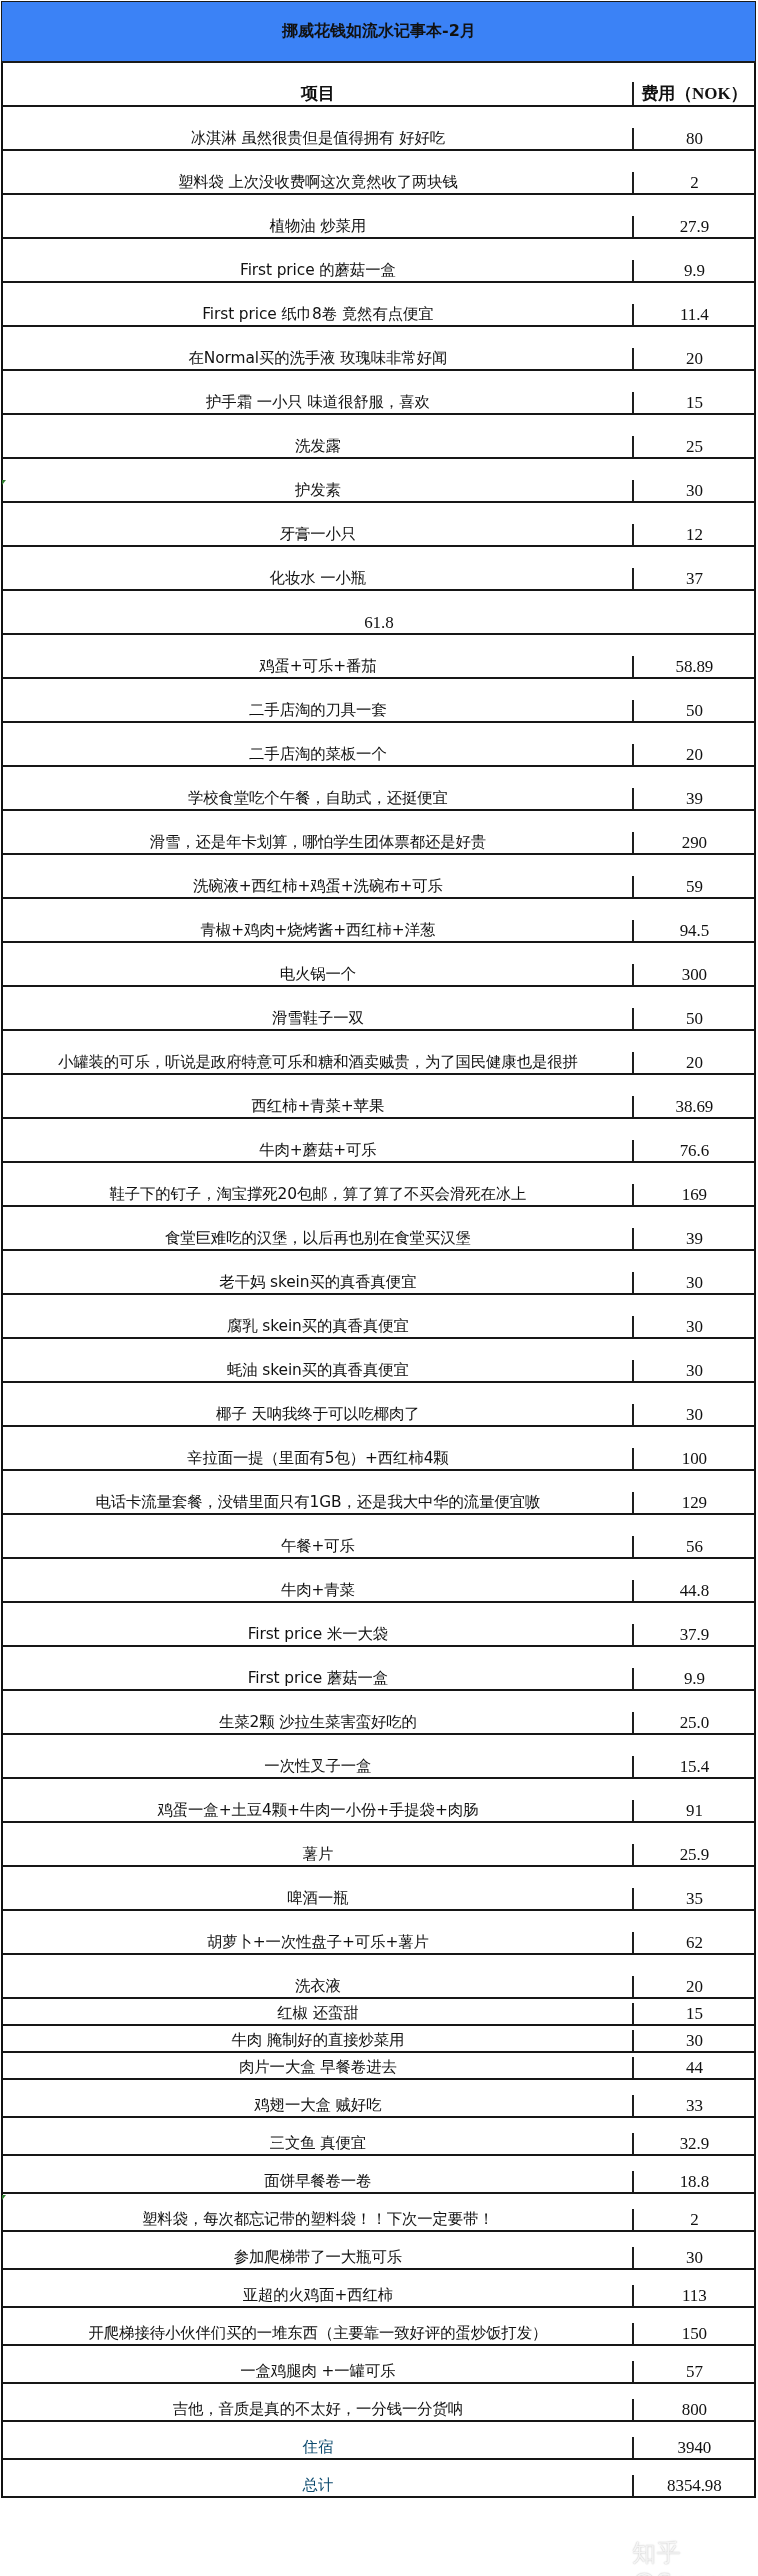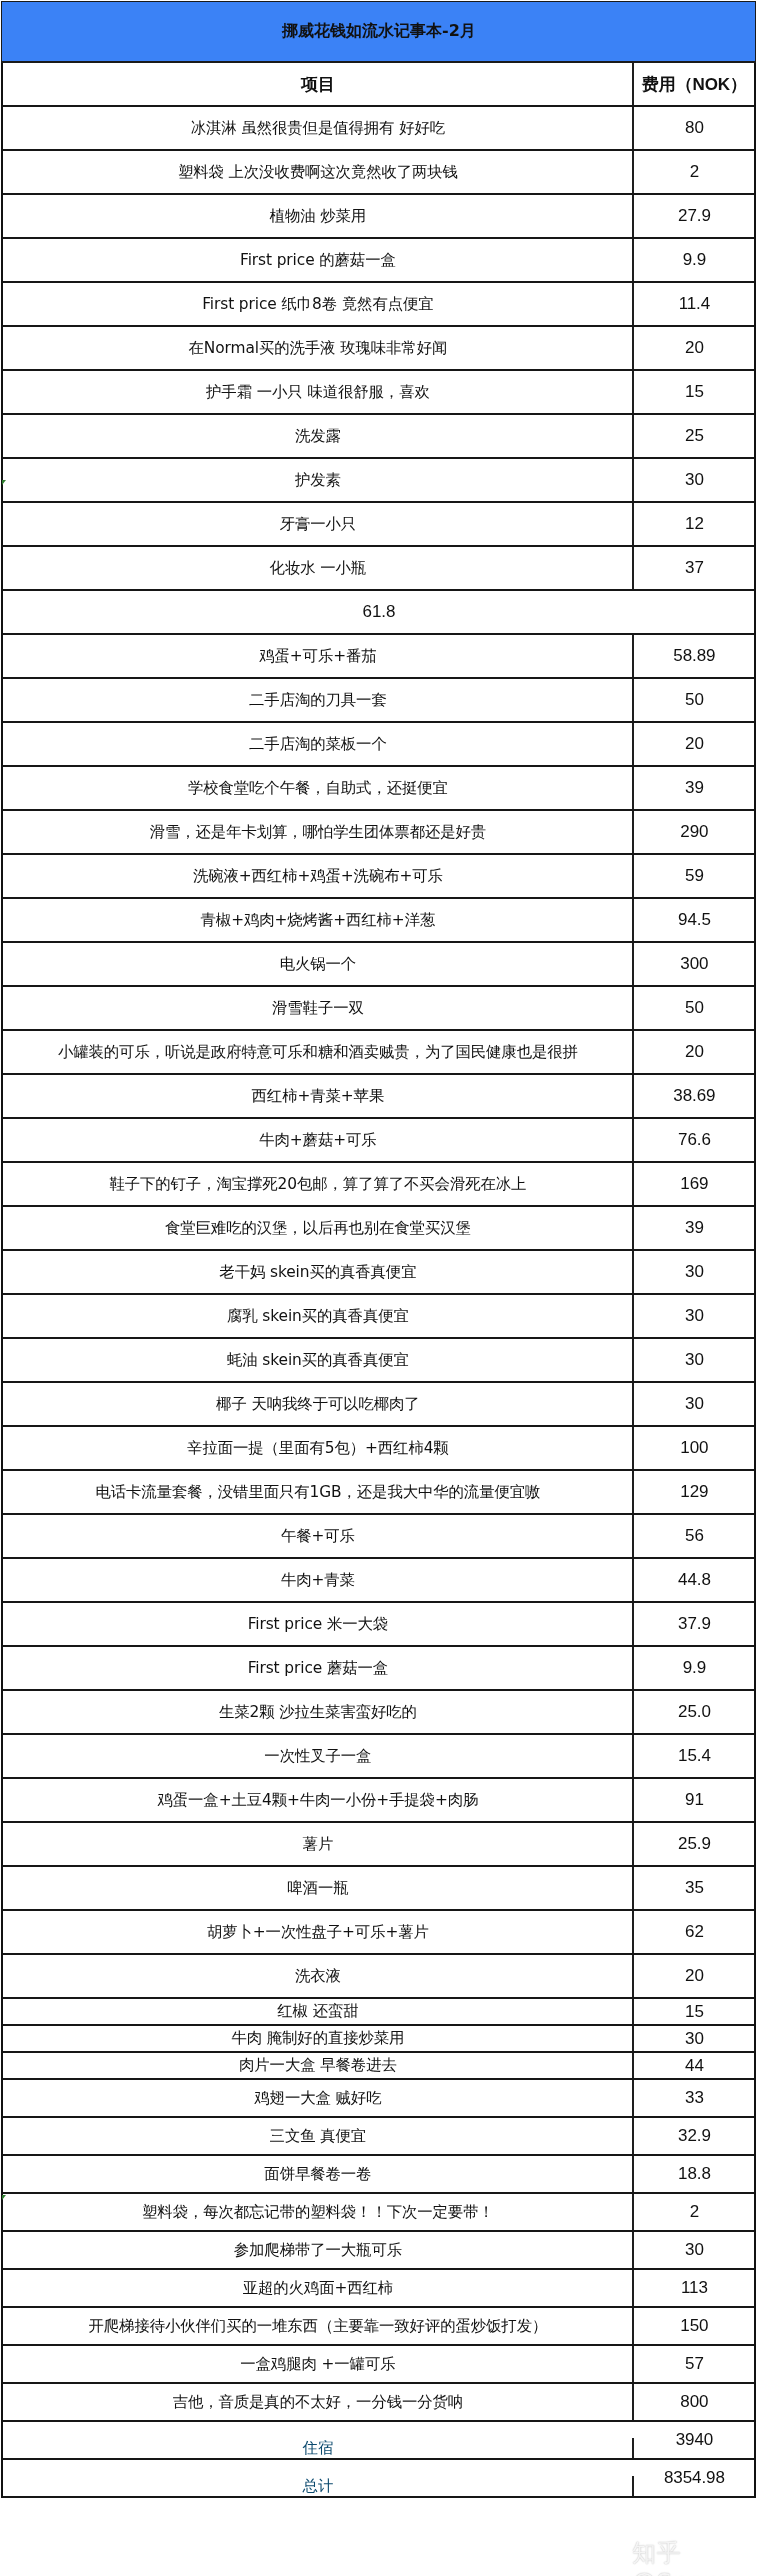--- a/index.html
+++ b/index.html
@@ -7,29 +7,29 @@
          font-family: "DejaVu Sans", "Liberation Sans", sans-serif; color: #111; }
   .sheet { position: absolute; left: 0; top: 0; width: 758px; height: 2576px; }
   .title {
     position: absolute; left: 1.4px; top: 1.4px; width: 755px; height: 62px;
     background: #3b82f6; border: 1.4px solid #1a1a1a; border-bottom: 2.1px solid #1a1a1a;
     display: flex; align-items: center; justify-content: center;
     font-size: 16px; font-weight: bold; box-sizing: border-box;
   }
   .table { position: absolute; left: 1.4px; top: 63px; width: 755px;
            border-left: 2.1px solid #111; border-right: 2.1px solid #111; box-sizing: border-box; }
-  .row { display: flex; box-sizing: border-box; border-bottom: 2.1px solid #161616; }
+  .row { display: flex; box-sizing: border-box; border-bottom: 2.1px solid #161616; align-items: flex-end; }
   .row.header { height: 44px; }
   .row.r-a { height: 44px; }
   .row.r-b { height: 27px; }
   .row.r-c { height: 38px; }
   .cell { display: flex; align-items: center; justify-content: center; box-sizing: border-box;
           text-align: center; font-size: 15.4px; letter-spacing: -0.1px; white-space: nowrap; overflow: hidden; }
   .cell.item { width: 631px; border-right: 2.1px solid #1e1e1e; }
-  .cell.cost { flex: 1; font-size: 17px; font-family: Liberation Sans, sans-serif; }
+  .cell.cost { flex: 1; font-size: 17px; font-family: Liberation Serif, serif; }
   .header .cell { font-weight: bold; font-size: 17px; }
   .summary .cell.item { color: #0c4a6e; margin-top: 16px; }
   .corner-mark { position: absolute; left: 2.1px; width: 0; height: 0;
                  border-top: 5.6px solid #2f7d2f; border-right: 4.2px solid transparent; }
   .watermark { position: absolute; left: 604px; top: 2537px; font-size: 24px;
                color: rgba(255,255,255,0.85); text-shadow: 0 0 1.4px rgba(0,0,0,0.35);
                font-family: "DejaVu Sans", sans-serif; pointer-events: none; letter-spacing: 0.7px; margin-left: 28px; }
 </style>
 </head>
 <body>

